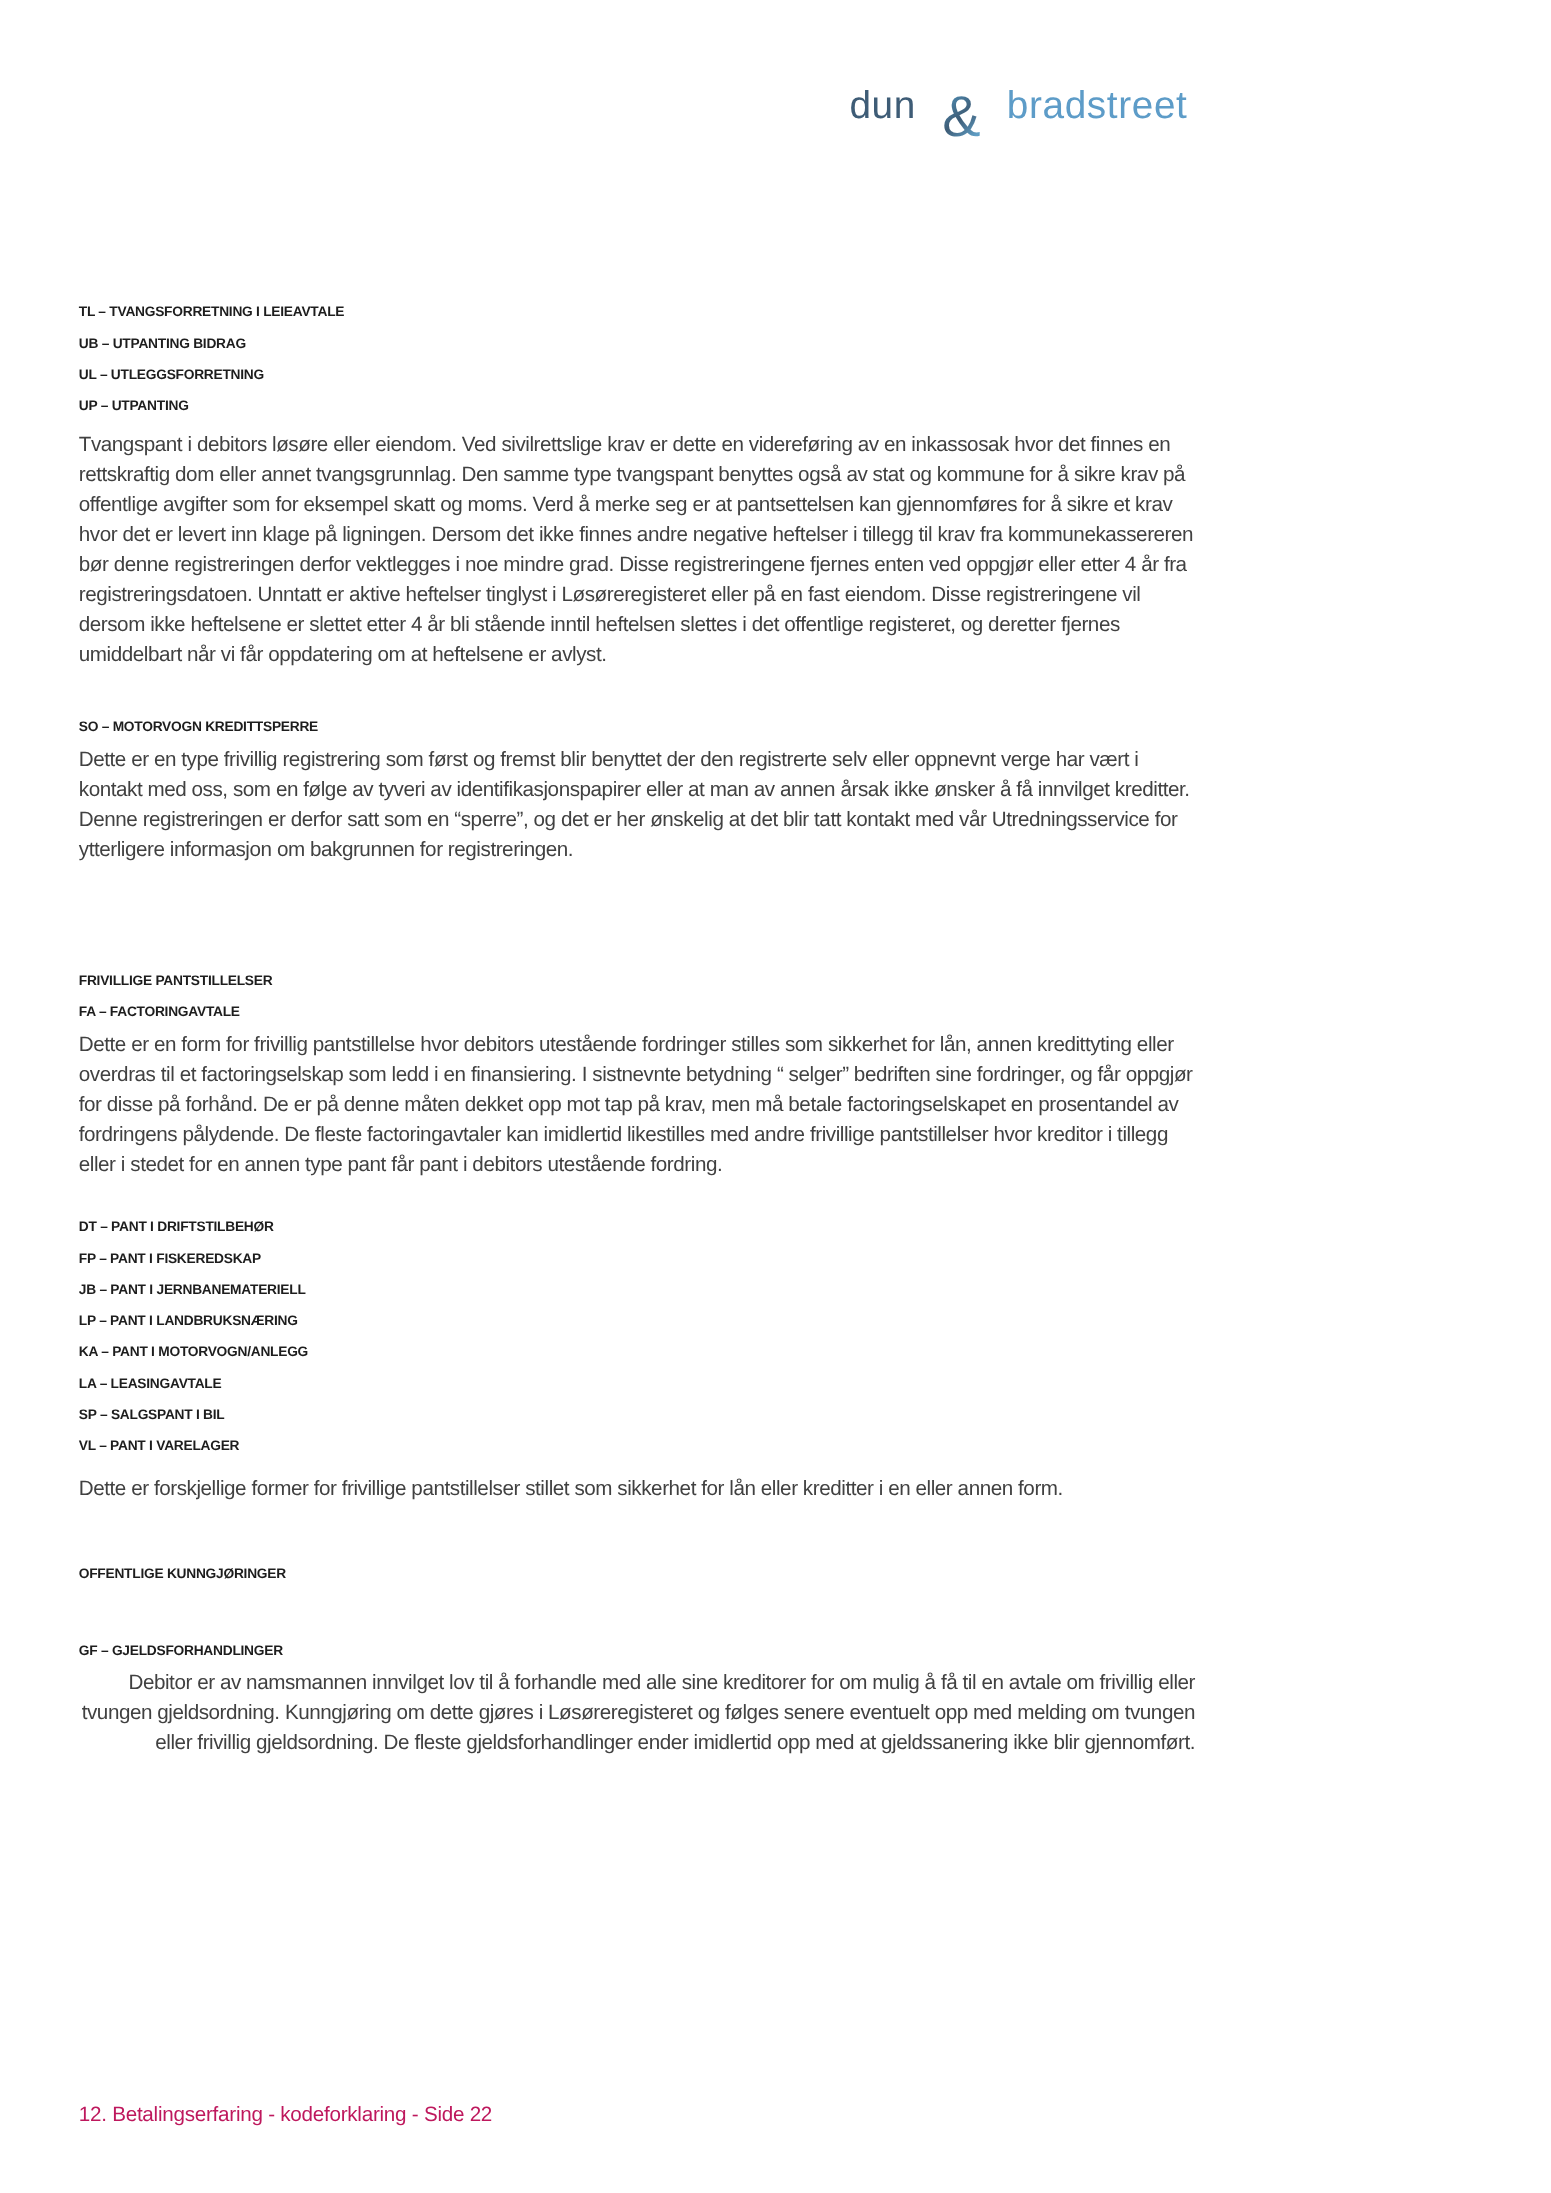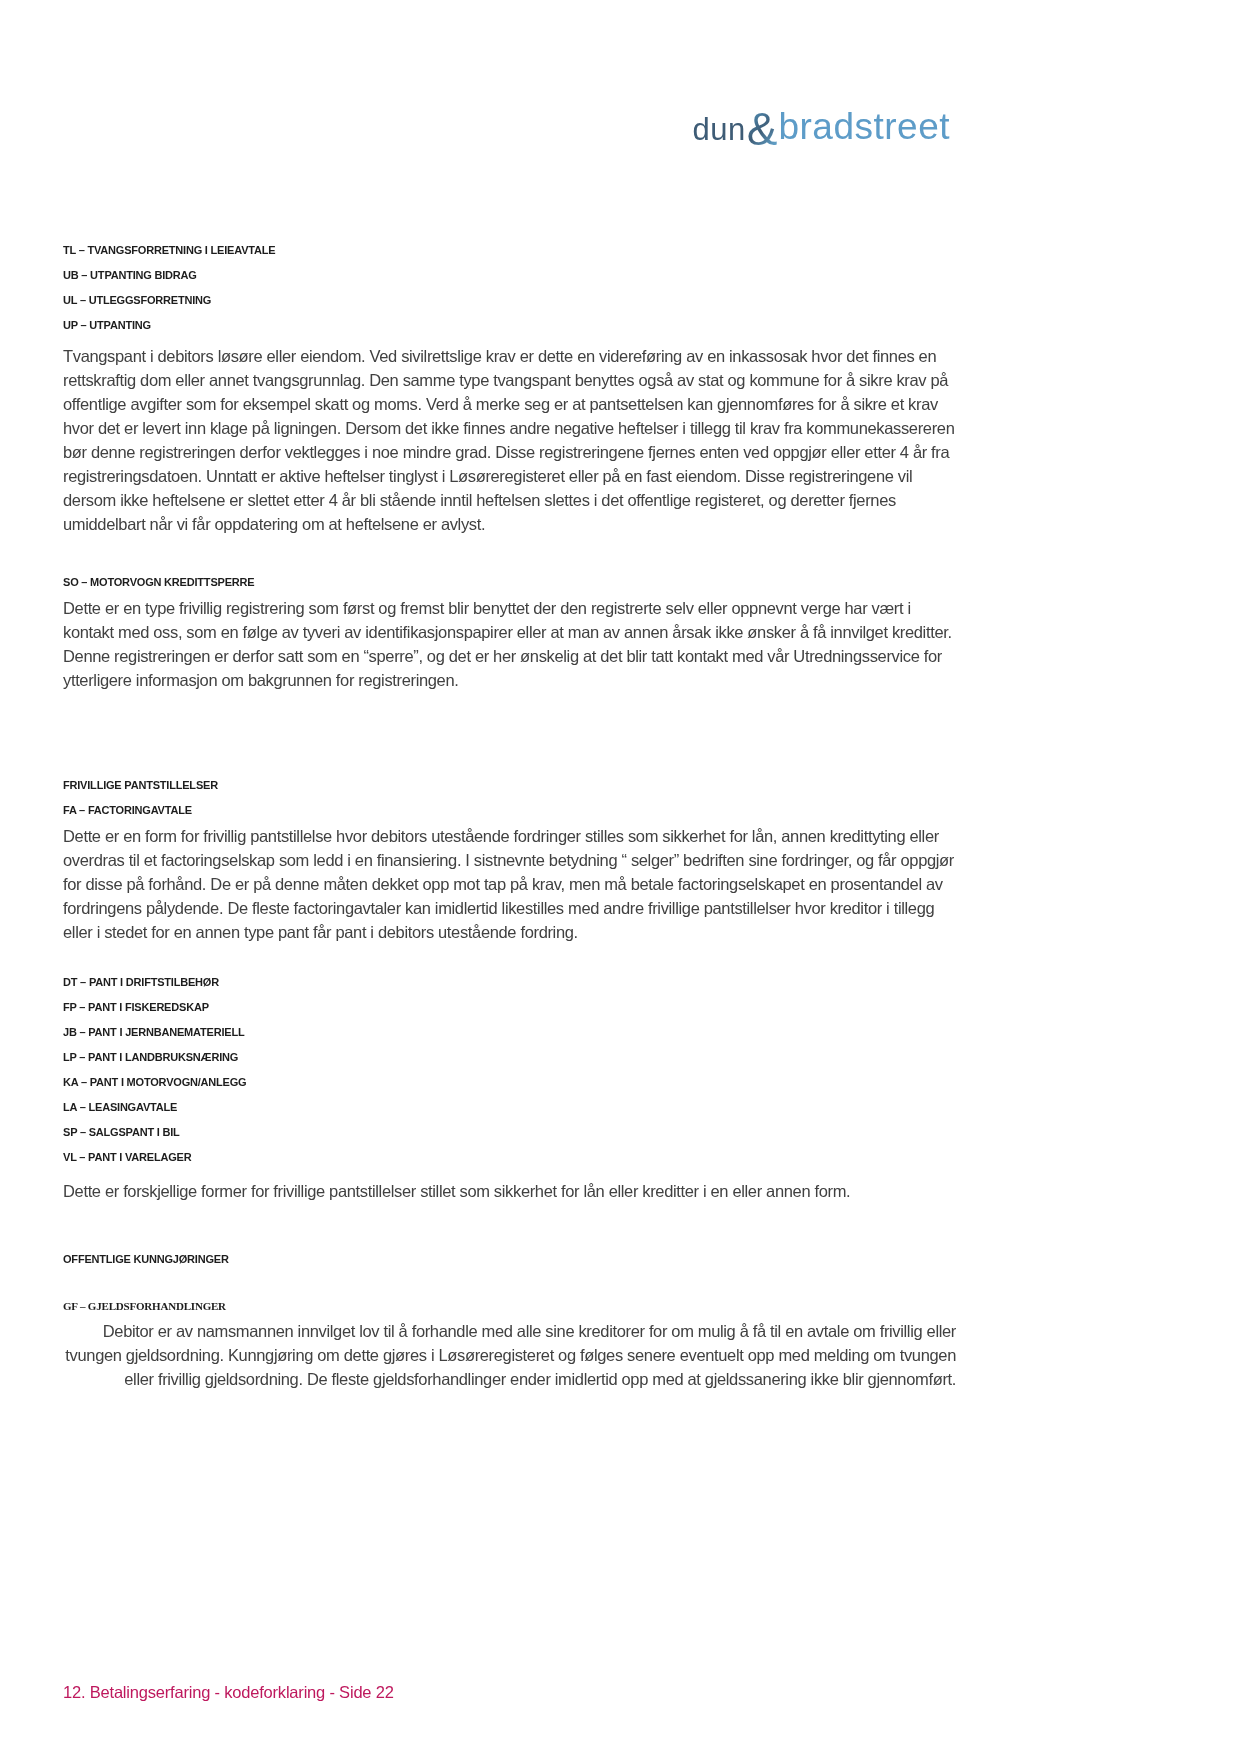--- a/index.html
+++ b/index.html
@@ -17,47 +17,47 @@
     inset: 0;
     background: #ffffff;
   }
 
   
   .logo {
     position: absolute;
     top: 66px;
     right: 291px;
     display: flex;
-    align-items: flex-end;
+    align-items: flex-start;
     white-space: nowrap;
+    gap: 20px;
   }
   .logo-dun {
     font-size: 31px;
     font-weight: 400;
     color: #3E5C76;
     letter-spacing: 0.5px;
   }
   .logo-amp {
     font-size: 46px;
     font-weight: 400;
     line-height: 1;
     position: relative;
     top: 4px;
     margin: 0 1px;
     background: linear-gradient(140deg, #4e8ab0 15%, #3E5C76 52%, #5f9dc4 85%);
     -webkit-background-clip: text;
     background-clip: text;
     color: transparent;
   }
   .logo-brad {
-    font-size: 37px;
+    font-size: 31px;
     font-weight: 400;
     color: #5D9CC8;
     letter-spacing: 0.5px;
-    margin-top: 40px;
   }
 
   
   .content {
     position: absolute;
     left: 63px;
     top: 238px;
     width: 893px;
   }
   .h-bold {
@@ -75,21 +75,21 @@
   }
   .m-p1        { margin-top: 6px;  }
   .m-so-head   { margin-top: 34px; }
   .m-so-par    { margin-top: 1px;  }
   .m-sec1      { margin-top: 81px; }
   .m-fa-head   { }
   .m-fa-par    { margin-top: 1px;  }
   .m-list2     { margin-top: 26px; }
   .m-p4        { margin-top: 9px;  }
   .m-sec2      { margin-top: 44px; }
-  .m-gf-head   { margin-top: 22px; font-family: Liberation Serif, serif; }
+  .m-gf-head   { margin-top: 37px; }
   .m-gf-par    { margin-top: 0; text-align: right;    }
 
   
   .footer {
     position: absolute;
     left: 63px;
     top: 1683px;
     width: 884px;
     text-align: left;
     font-size: 16.5px;

